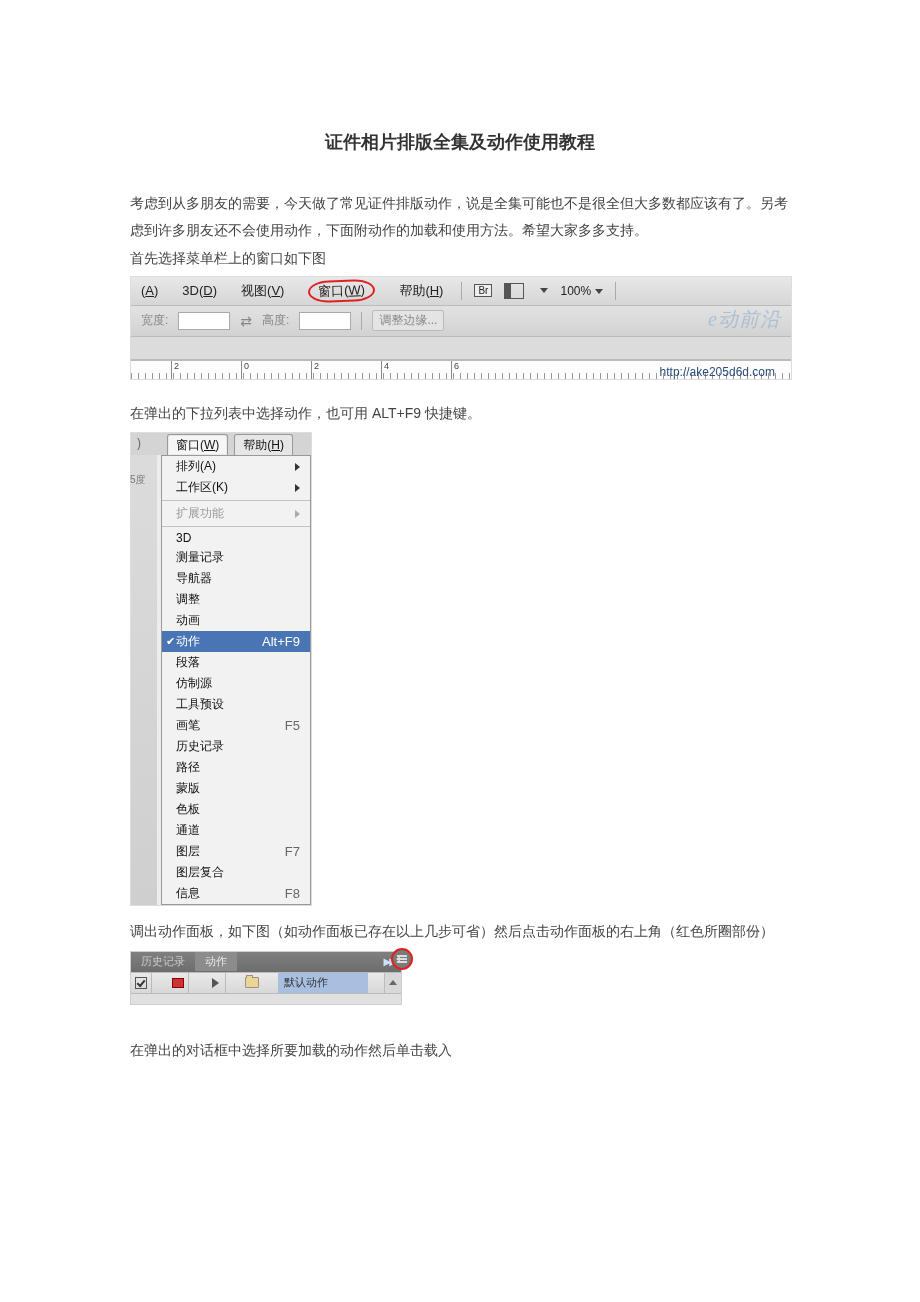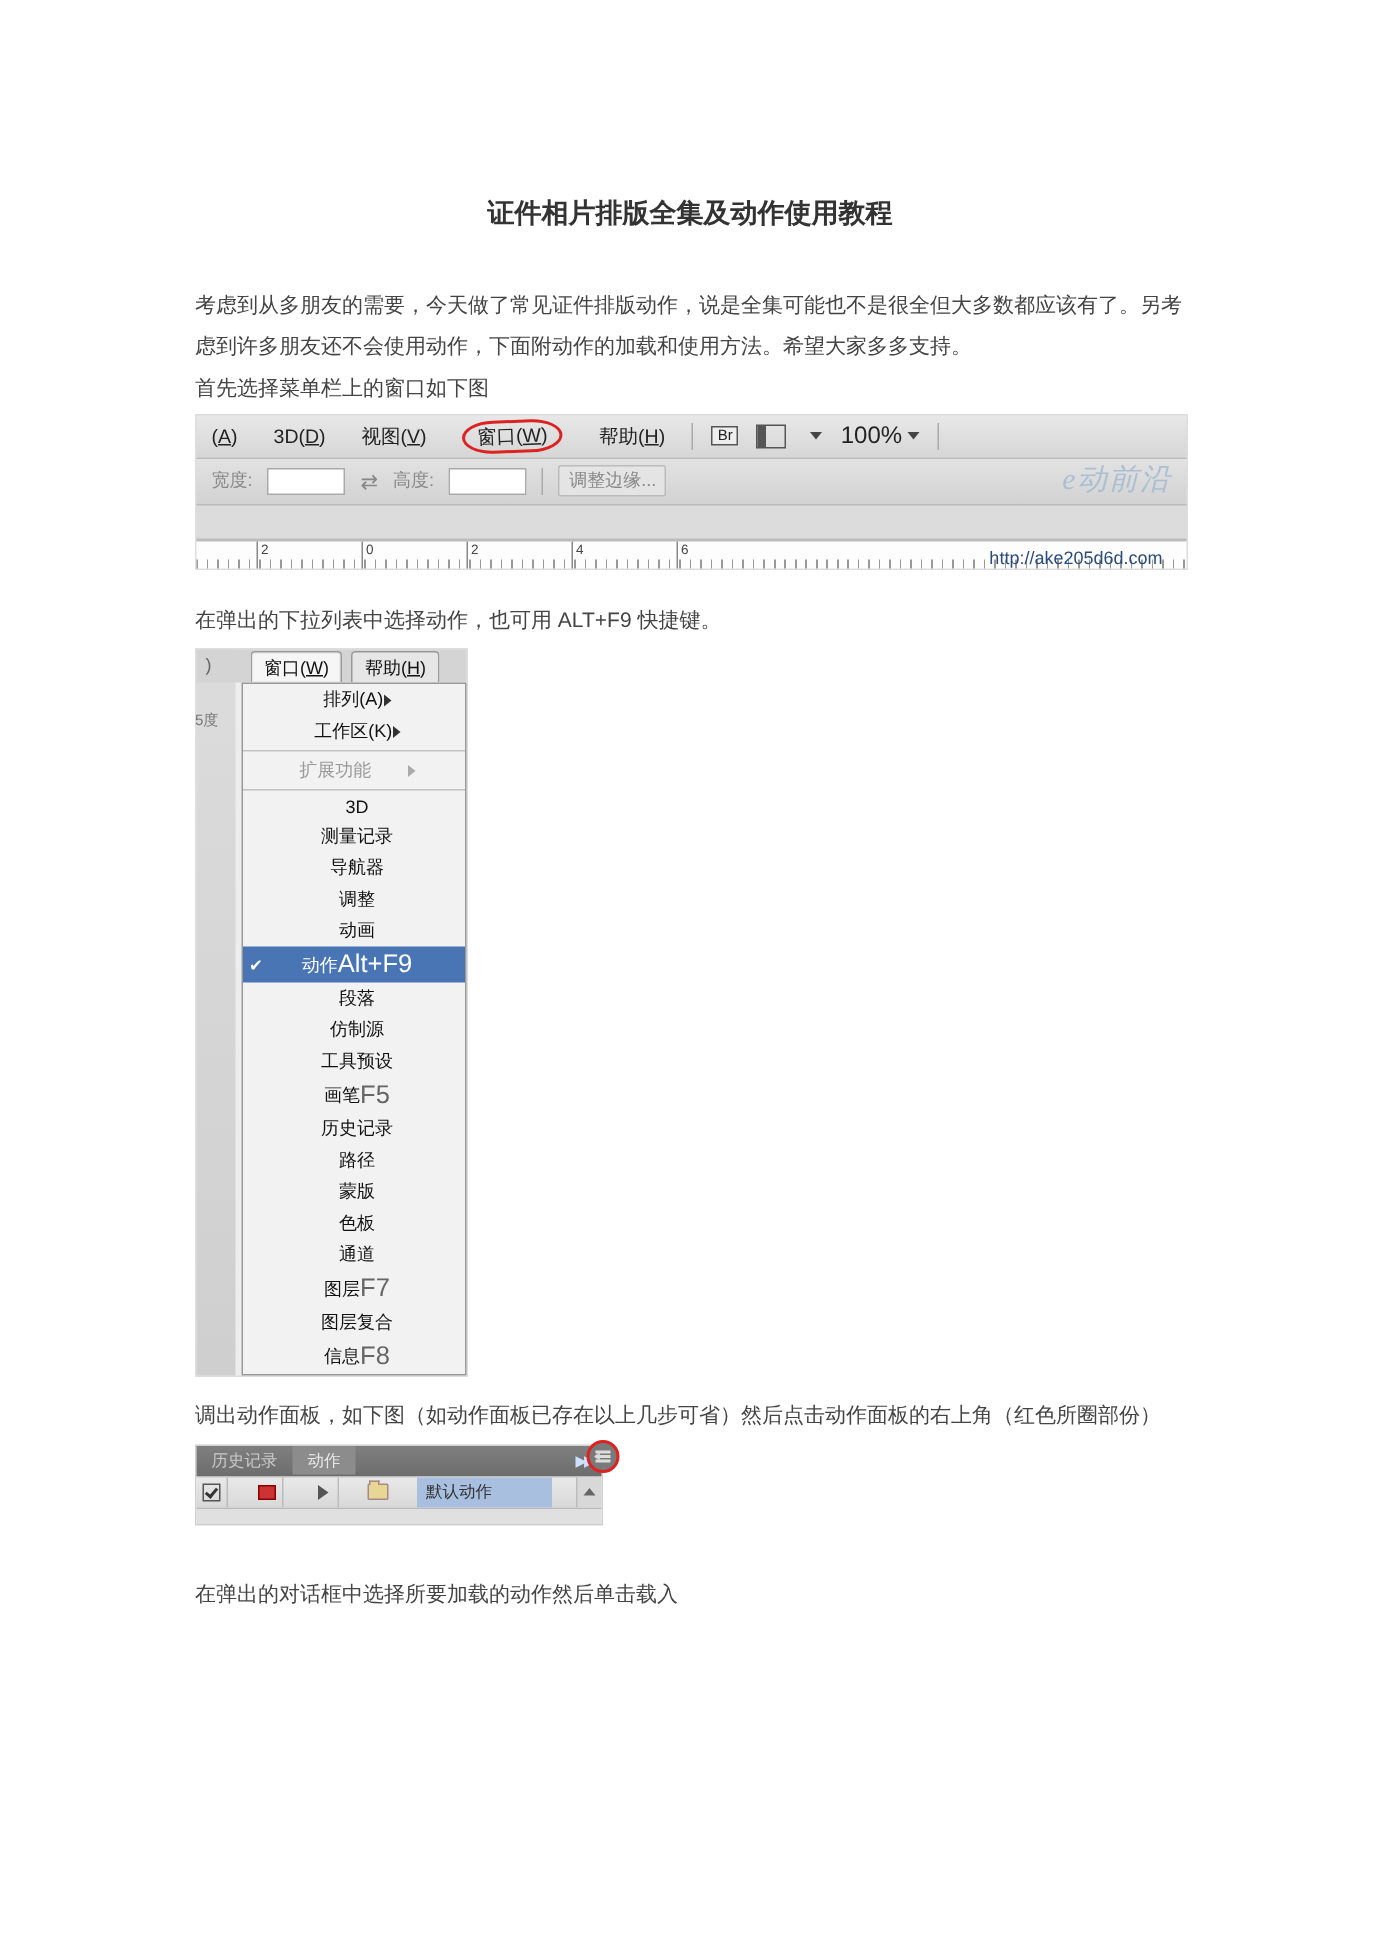--- a/index.html
+++ b/index.html
@@ -76,21 +76,21 @@
     padding: 0 3px;
     background: #eee;
     font-weight: normal;
   }
   .ss1 .arrange-icon {
     width: 18px; height: 14px;
     border: 1px solid #555;
     background: linear-gradient(to right,#555 33%, transparent 33%);
     position: relative;
   }
-  .ss1 .zoom { font-size: 16px; }
+  .ss1 .zoom { font-size: 12px; }
   .ss1 .tri-down {
     display: inline-block;
     width: 0; height: 0;
     border-left: 4px solid transparent;
     border-right: 4px solid transparent;
     border-top: 5px solid #444;
     margin-left: 4px;
     vertical-align: middle;
   }
   .ss1 .optionbar {
@@ -204,21 +204,21 @@
   .ss2 .tab .underline { text-decoration: underline; }
   .ss2 .menu {
     position: relative;
     background: #f2f2f2;
     border: 1px solid #999;
     margin-left: 30px;
     margin-right: 0;
   }
   .ss2 .menu .row {
     display: flex;
-    justify-content: center;
+    justify-content: space-between;
     align-items: center;
     padding: 2px 10px 2px 14px;
     white-space: nowrap;
   }
   .ss2 .menu .row.disabled { color: #9a9a9a; gap: 24px; }
   .ss2 .menu hr {
     border: none;
     border-top: 1px solid #c2c2c2;
     margin: 2px 0;
   }
@@ -234,21 +234,21 @@
     color: #fff;
     margin: 0;
     padding-left: 14px;
   }
   .ss2 .menu .check {
     position: absolute;
     left: 4px;
     font-size: 11px;
   }
   .ss2 .menu .row { position: relative; }
-  .ss2 .shortcut { color: #666; font-size: 17px; }
+  .ss2 .shortcut { color: #666; font-size: 13px; }
   .ss2 .row.hilite .shortcut { color: #fff; }
   .ss2 .sidecap {
     position: absolute;
     left: -1px;
     top: 40px;
     font-size: 10px;
     color: #777;
     writing-mode: horizontal-tb;
     text-align: center;
   }

